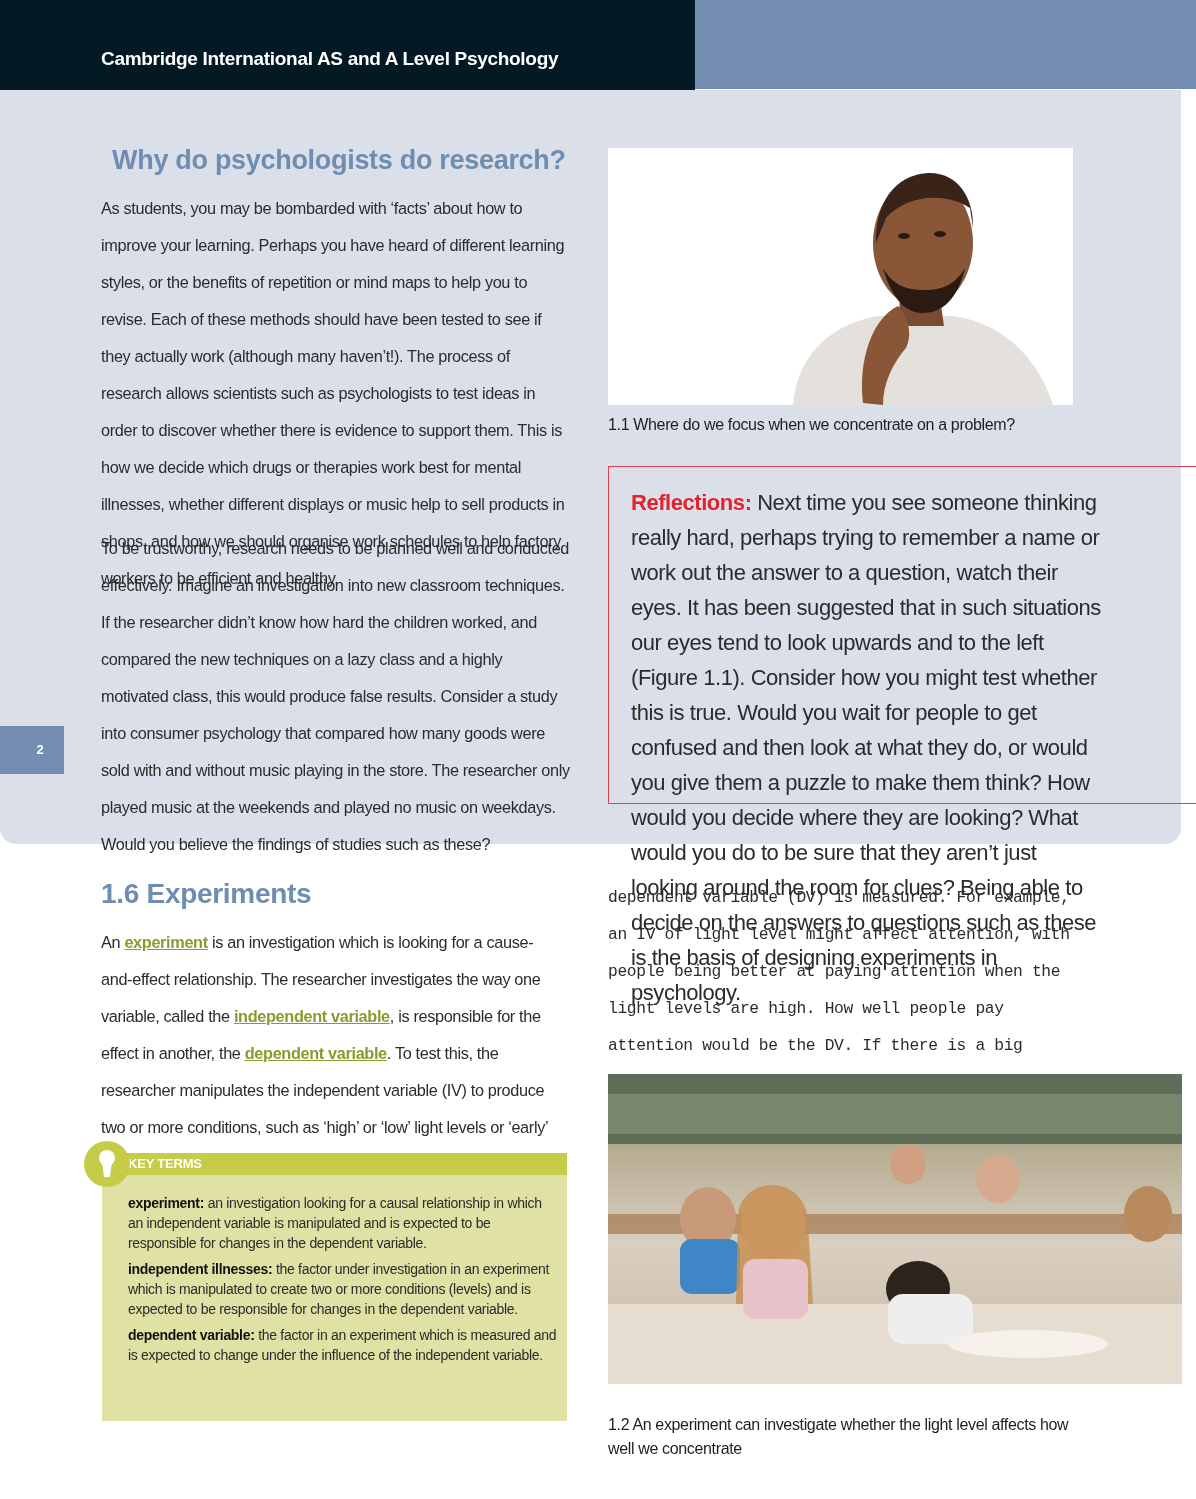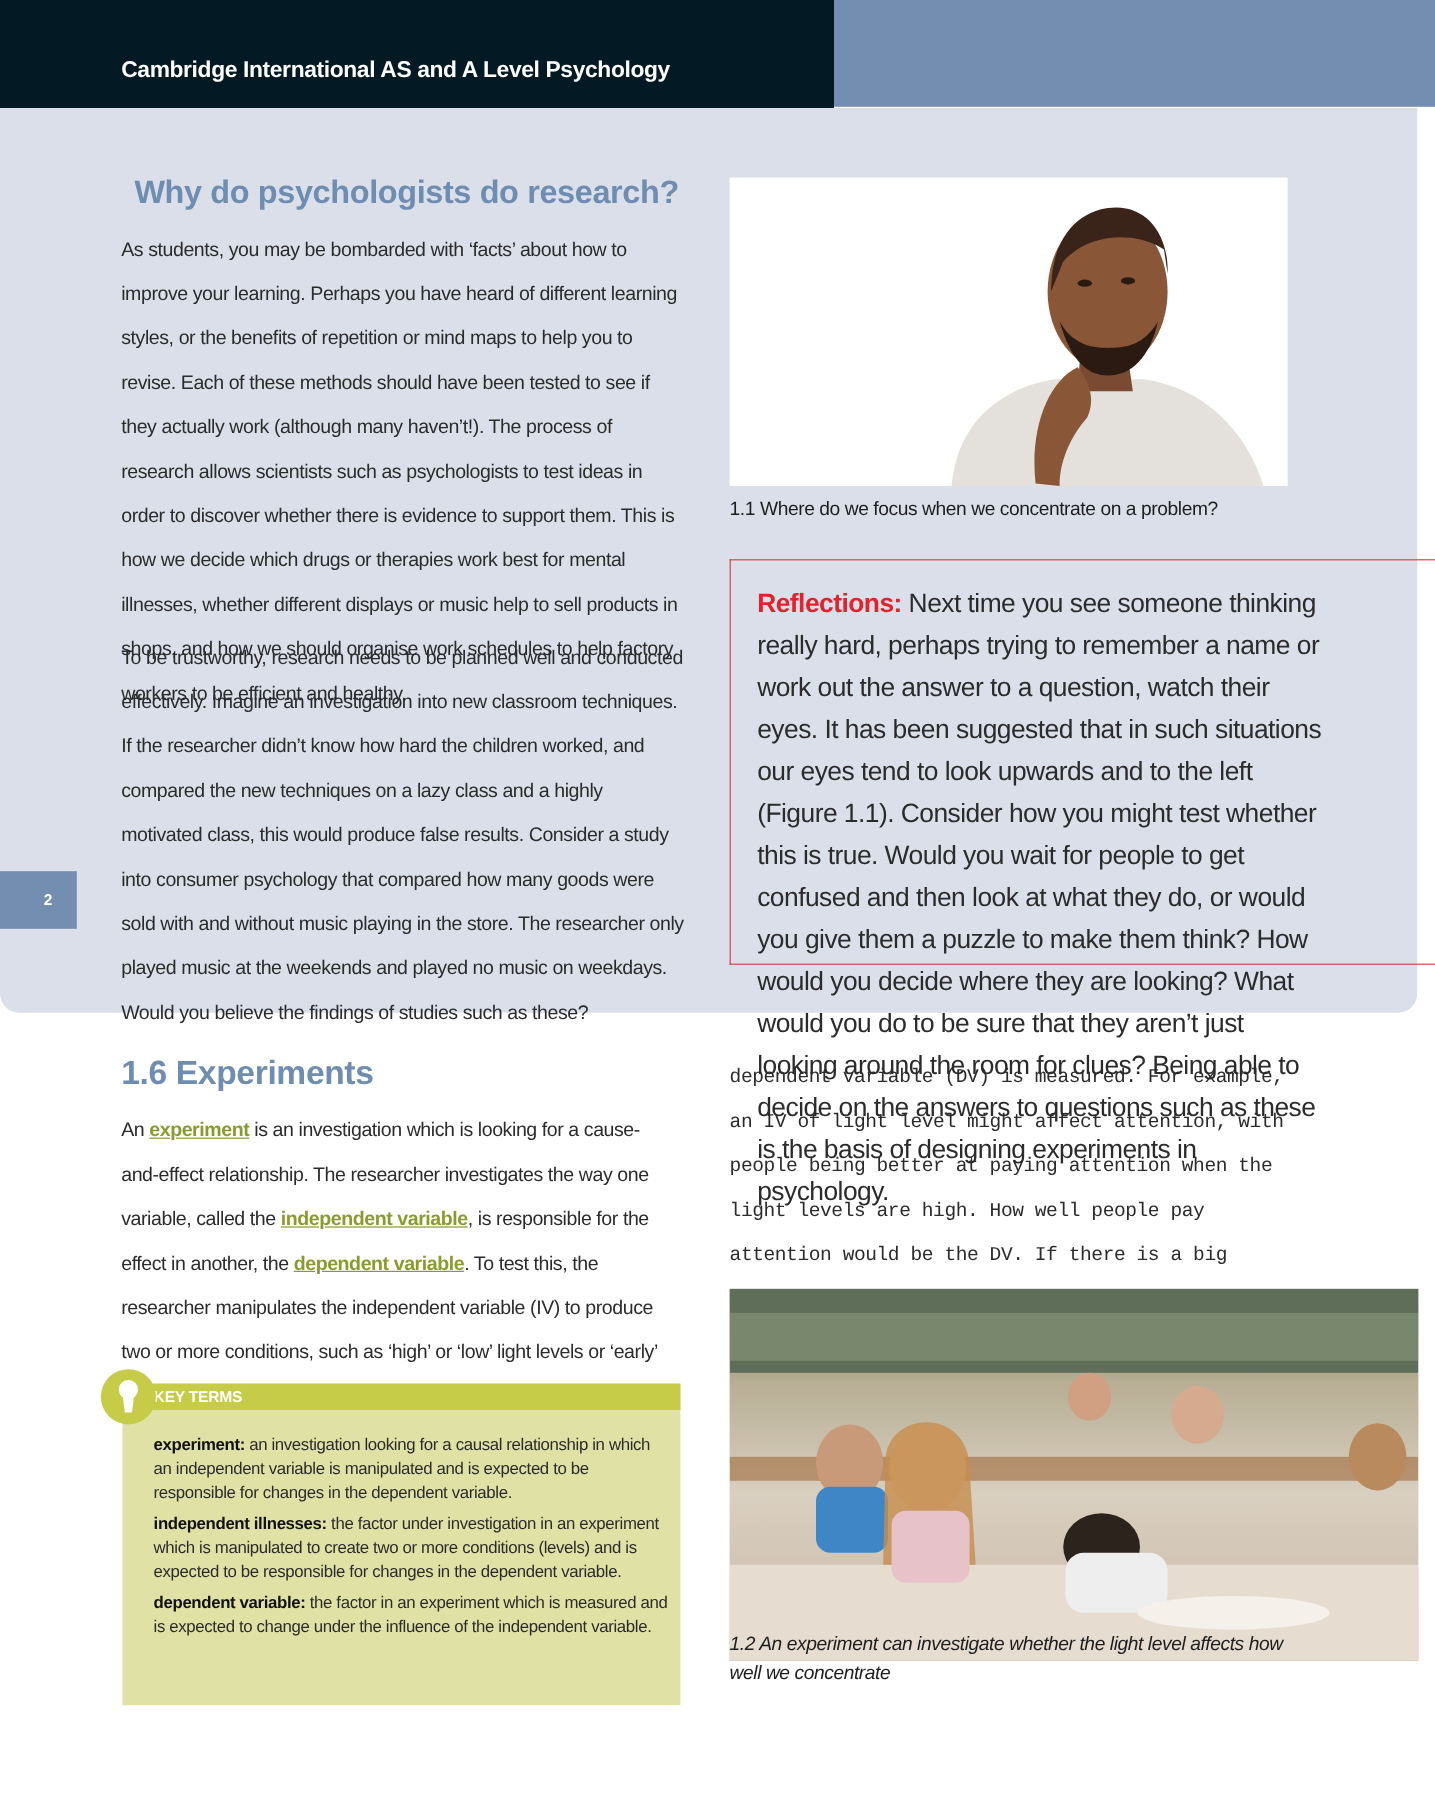--- a/index.html
+++ b/index.html
@@ -16,21 +16,21 @@
   .intro-title { left: 112px; top: 145px; font-size: 27px; }
   .body-text { position: absolute; font-size: 16.3px; line-height: 37px; color: #2b2b2b; letter-spacing: -0.35px; }
   .p1 { left: 101px; top: 190px; width: 470px; }
   .p2 { left: 101px; top: 530px; width: 470px; }
   .p3 { left: 101px; top: 924px; width: 460px; }
   .p4 { left: 608px; top: 879px; width: 470px; font-family: Liberation Mono, monospace; }
 
   .photo1 { position: absolute; left: 608px; top: 148px; width: 465px; height: 257px; background: #ffffff; overflow: hidden; }
   .caption { position: absolute; font-size: 16px; line-height: 24px; color: #1e1e1e; letter-spacing: -0.35px; }
   .cap1 { left: 608px; top: 413px; }
-  .cap2 { left: 608px; top: 1359px; width: 470px; font-style: italic; }
+  .cap2 { left: 608px; top: 1413px; width: 470px; }
 
   .reflect-box { position: absolute; left: 608px; top: 466px; width: 600px; height: 338px; border: 1px solid #d9444f; border-right: none; }
   .reflect-text { position: absolute; left: 22px; top: 18px; width: 470px; font-size: 22px; line-height: 35px; color: #2b2b2b; letter-spacing: -0.45px; }
   .reflect-label { color: #e2232b; font-weight: bold; }
 
   .page-num { position: absolute; left: 0; top: 726px; width: 64px; height: 48px; background: #738eb0; color: #ffffff; font-size: 13px; font-weight: bold; text-align: center; line-height: 48px; padding-left: 16px; }
 
   .exp-title { left: 101px; top: 878px; font-size: 28px; }
   .kw { color: #8a9b2e; font-weight: bold; text-decoration: underline; }
 

